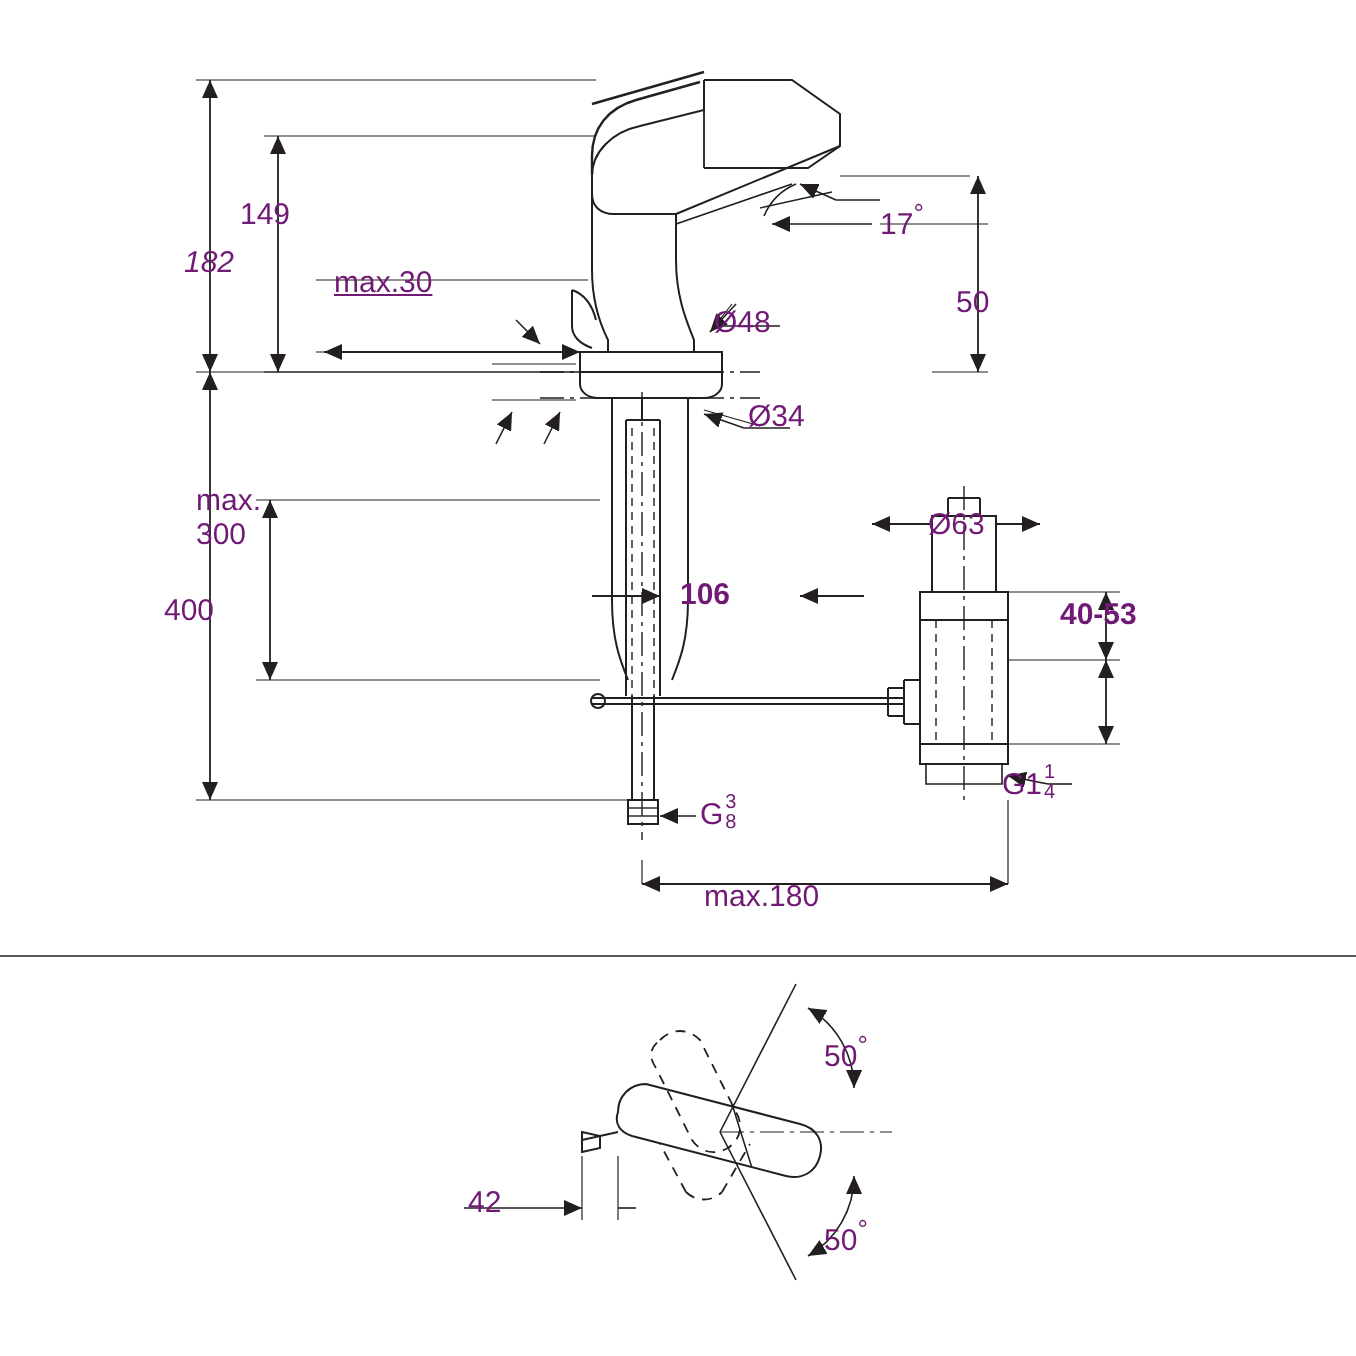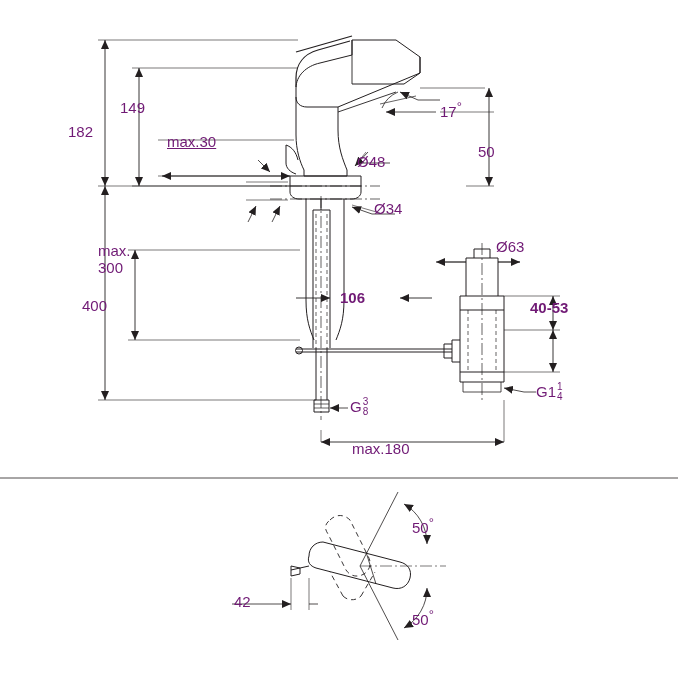--- a/index.html
+++ b/index.html
@@ -252,47 +252,47 @@
       <path d="M404,504 A46,46 0 0,1 427,544" marker-start="url(#arrStart)" marker-end="url(#arrEnd)"></path>
       <path d="M427,588 A46,46 0 0,1 404,628" marker-start="url(#arrStart)" marker-end="url(#arrEnd)"></path>
 
       <path d="M232,604 L291,604" marker-end="url(#arrEnd)"></path>
       <path d="M291,578 L291,610" stroke-width="0.6"></path>
       <path d="M309,578 L309,610" stroke-width="0.6"></path>
       <path d="M309,604 L318,604"></path>
     </g>
   </svg>
 
-  <div class="dim-label" style="left:68px; top:124px;">182</div>
+  <div class="dim-label" style="left:92px; top:124px;font-style:italic;">182</div>
   <div class="dim-label" style="left:120px; top:100px;">149</div>
   <div class="dim-label" style="left:167px; top:134px;text-decoration:underline;">max.30</div>
   <div class="dim-label" style="left:357px; top:154px;">Ø48</div>
   <div class="dim-label" style="left:374px; top:201px;">Ø34</div>
 
   <div class="dim-label" style="left:440px; top:100px;">
     <span>17</span><span class="deg">°</span>
   </div>
 
   <div class="dim-label" style="left:478px; top:144px;">50</div>
 
   <div class="dim-label two-line" style="left:98px; top:242px;">
     <span>max.</span><br>
     <span>300</span>
   </div>
 
   <div class="dim-label" style="left:82px; top:298px;">400</div>
   <div class="dim-label" style="left:340px; top:290px;font-weight:bold;">106</div>
-  <div class="dim-label" style="left:464px; top:239px;margin-left:32px;">Ø63</div>
+  <div class="dim-label" style="left:464px; top:255px;">Ø63</div>
   <div class="dim-label" style="left:530px; top:300px;font-weight:bold;">40-53</div>
 
   <div class="dim-label" style="left:350px; top:398px;">
     <span>G</span><span class="frac"><span class="num">3</span><span class="den">8</span></span>
   </div>
 
-  <div class="dim-label" style="left:536px; top:383px;">
+  <div class="dim-label" style="left:501px; top:383px;">
     <span>G1</span><span class="frac"><span class="num">1</span><span class="den">4</span></span>
   </div>
 
   <div class="dim-label" style="left:352px; top:441px;">max.180</div>
 
   <div class="dim-label" style="left:234px; top:594px;">42</div>
 
   <div class="dim-label" style="left:412px; top:516px;">
     <span>50</span><span class="deg">°</span>
   </div>

